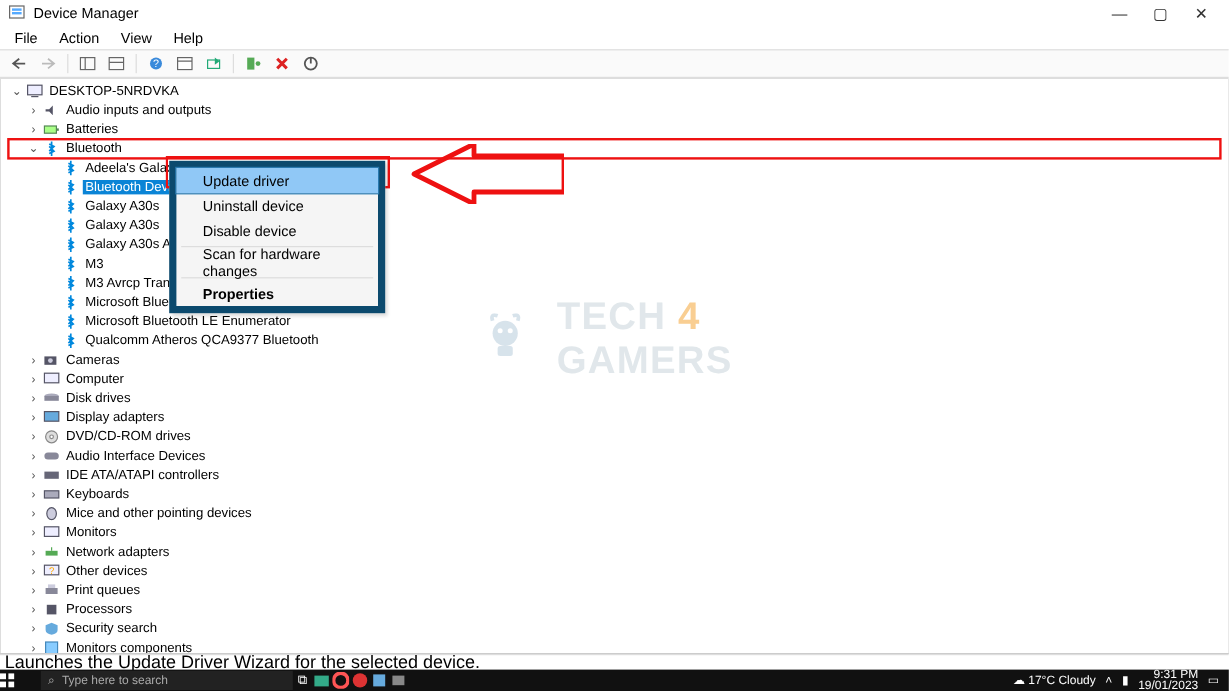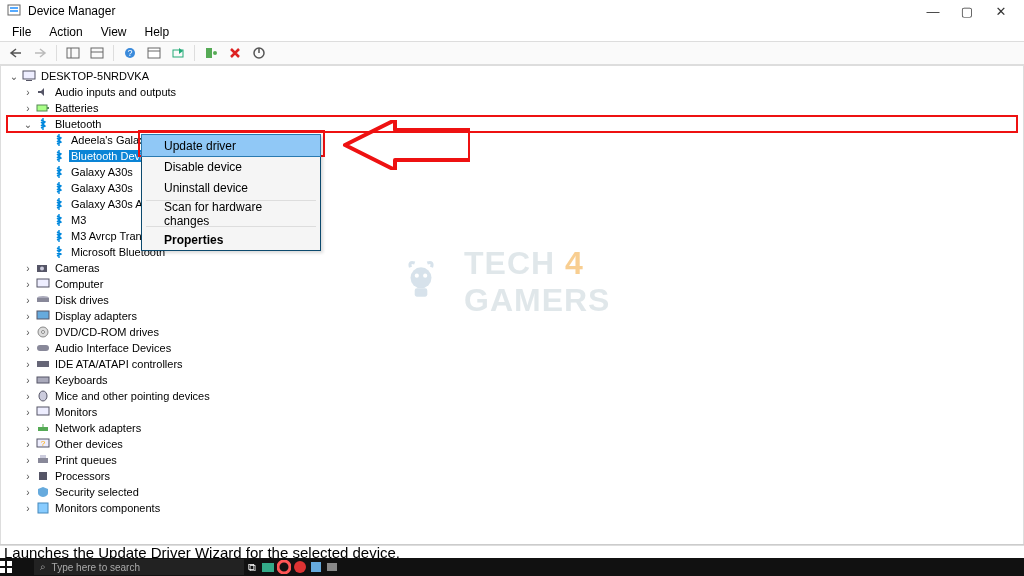--- a/index.html
+++ b/index.html
@@ -21,21 +21,21 @@
 
 .node { display: flex; align-items: center; height: 16px; white-space: nowrap; }
 .toggle { width: 14px; text-align: center; cursor: pointer; color: #555; font-size: 10px; }
 .icon { width: 16px; height: 14px; margin-right: 2px; display: flex; align-items: center; justify-content: center; }
 .label { padding: 0 2px; }
 .label.sel { background: #0a84d6; color: #fff; }
 .ind1 { margin-left: 14px; } .ind2 { margin-left: 30px; }
 
 .redbox { outline: 2px solid #e11; outline-offset: -1px; }
 
-.ctxmenu { position: absolute; left: 141px; top: 134px; width: 180px; background: #f5f5f5; border: 1px solid #0c4a6e; box-shadow: 2px 2px 3px rgba(0,0,0,0.15); font-size: 12px; }
+.ctxmenu { position: absolute; left: 141px; top: 134px; width: 180px; background: #f5f5f5; border: 6px solid #0c4a6e; box-shadow: 2px 2px 3px rgba(0,0,0,0.15); font-size: 12px; }
 .ctxitem { height: 21px; display: flex; align-items: center; padding: 0 22px; }
 .ctxitem.hl { background: #90c8f6; outline: 1px solid #2a7ab0; }
 .ctxdiv { height: 1px; background: #ddd; margin: 2px 4px; }
 .ctxitem.bold { font-weight: bold; }
 .ctxouter { outline: 2px solid #e11; }
 
 .arrow { position: absolute; left: 340px; top: 120px; width: 130px; height: 50px; }
 
 .watermark { position: absolute; left: 400px; top: 245px; font-size: 32px; font-weight: 800; color: #c8d4da; letter-spacing: 1px; display: flex; align-items: center; gap: 22px; opacity: 0.55; font-family: Arial, sans-serif; }
 .watermark .mascot { width: 42px; height: 42px; }
@@ -245,20 +245,38 @@
       </div>
       <div class="node ind2">
         <span class="toggle"></span>
         <span class="icon">
           <svg width="12" height="14">
             <path d="M4 3 L8 5 L4 9 M4 11 L8 9 L4 5 M6 1 v12" stroke="#08d" stroke-width="1.4" fill="none"></path>
           </svg>
         </span>
         <span class="label">Microsoft Bluetooth</span>
       </div>
+      <div class="node ind2">
+        <span class="toggle"></span>
+        <span class="icon">
+          <svg width="12" height="14">
+            <path d="M4 3 L8 5 L4 9 M4 11 L8 9 L4 5 M6 1 v12" stroke="#08d" stroke-width="1.4" fill="none"></path>
+          </svg>
+        </span>
+        <span class="label">Microsoft Bluetooth LE Enumerator</span>
+      </div>
+      <div class="node ind2">
+        <span class="toggle"></span>
+        <span class="icon">
+          <svg width="12" height="14">
+            <path d="M4 3 L8 5 L4 9 M4 11 L8 9 L4 5 M6 1 v12" stroke="#08d" stroke-width="1.4" fill="none"></path>
+          </svg>
+        </span>
+        <span class="label">Qualcomm Atheros QCA9377 Bluetooth</span>
+      </div>
     </div>
 
   <div class="node ind1">
       <span class="toggle">›</span>
       <span class="icon">
         <svg width="14" height="10">
           <rect x="1" y="2" width="10" height="7" fill="#556"></rect>
           <circle cx="6" cy="5.5" r="2" fill="#ccd"></circle>
         </svg>
       </span>
@@ -386,39 +404,39 @@
       </span>
       <span class="label">Processors</span>
     </div>
   <div class="node ind1">
       <span class="toggle">›</span>
       <span class="icon">
         <svg width="12" height="12">
           <path d="M6 1 l5 2 v4 q0 3 -5 4 q-5 -1 -5 -4 v-4 z" fill="#6ad"></path>
         </svg>
       </span>
-      <span class="label">Security selected</span>
+      <span class="label">Security search</span>
     </div>
   <div class="node ind1">
       <span class="toggle">›</span>
       <span class="icon">
         <svg width="12" height="12">
           <rect x="1" y="1" width="10" height="10" fill="#8cf" stroke="#48b"></rect>
         </svg>
       </span>
       <span class="label">Monitors components</span>
     </div>
 
 </div>
 
 <div class="ctxouter" style="position:absolute; left:140px; top:132px; width:183px; height:23px;"></div>
 <div class="ctxmenu">
   <div class="ctxitem hl">Update driver</div>
+  <div class="ctxitem">Uninstall device</div>
   <div class="ctxitem">Disable device</div>
-  <div class="ctxitem">Uninstall device</div>
   <div class="ctxdiv"></div>
   <div class="ctxitem">Scan for hardware changes</div>
   <div class="ctxdiv"></div>
   <div class="ctxitem bold">Properties</div>
 </div>
 
 <svg class="arrow" viewBox="0 0 130 50">
   <path d="M130 10 L130 40 L55 40 L55 50 L5 25 L55 0 L55 10 Z" fill="none" stroke="#e11" stroke-width="4" stroke-linejoin="round"></path>
 </svg>
 
@@ -472,13 +490,23 @@
   <div class="tbicon">
       <svg width="14" height="14">
         <rect x="2" y="2" width="10" height="10" fill="#6ad"></rect>
       </svg>
     </div>
   <div class="tbicon">
       <svg width="14" height="14">
         <rect x="2" y="3" width="10" height="8" fill="#888"></rect>
       </svg>
     </div>
+  <div class="tray">
+    <span><span>☁</span> <span>17°C  Cloudy</span></span>
+    <span>˄</span>
+    <span>▮</span>
+    <div style="line-height:9px; text-align:right">
+      <div>9:31 PM</div>
+      <div>19/01/2023</div>
+    </div>
+    <span>▭</span>
+  </div>
 </div>
 
 </body></html>

